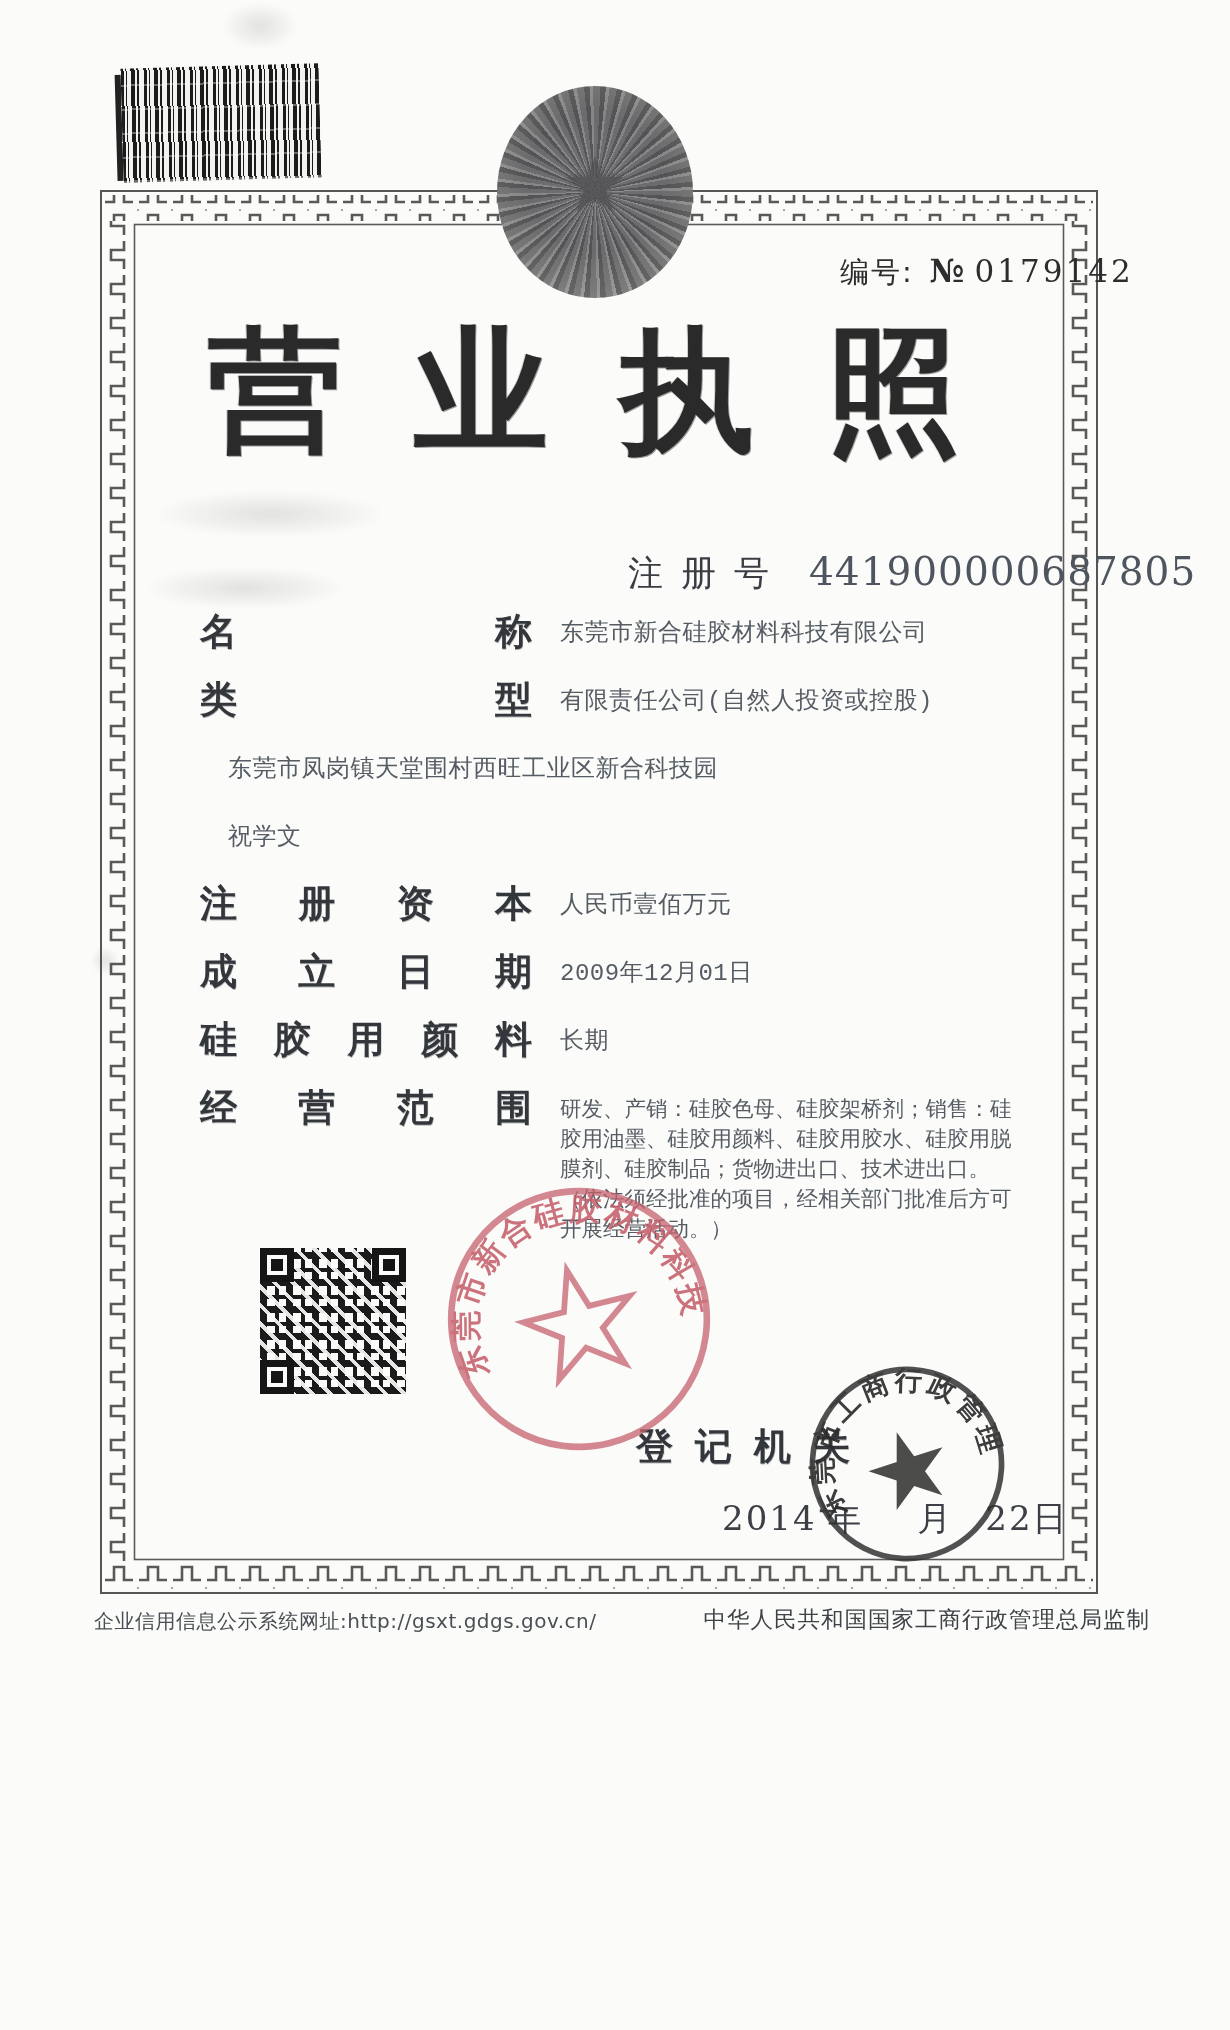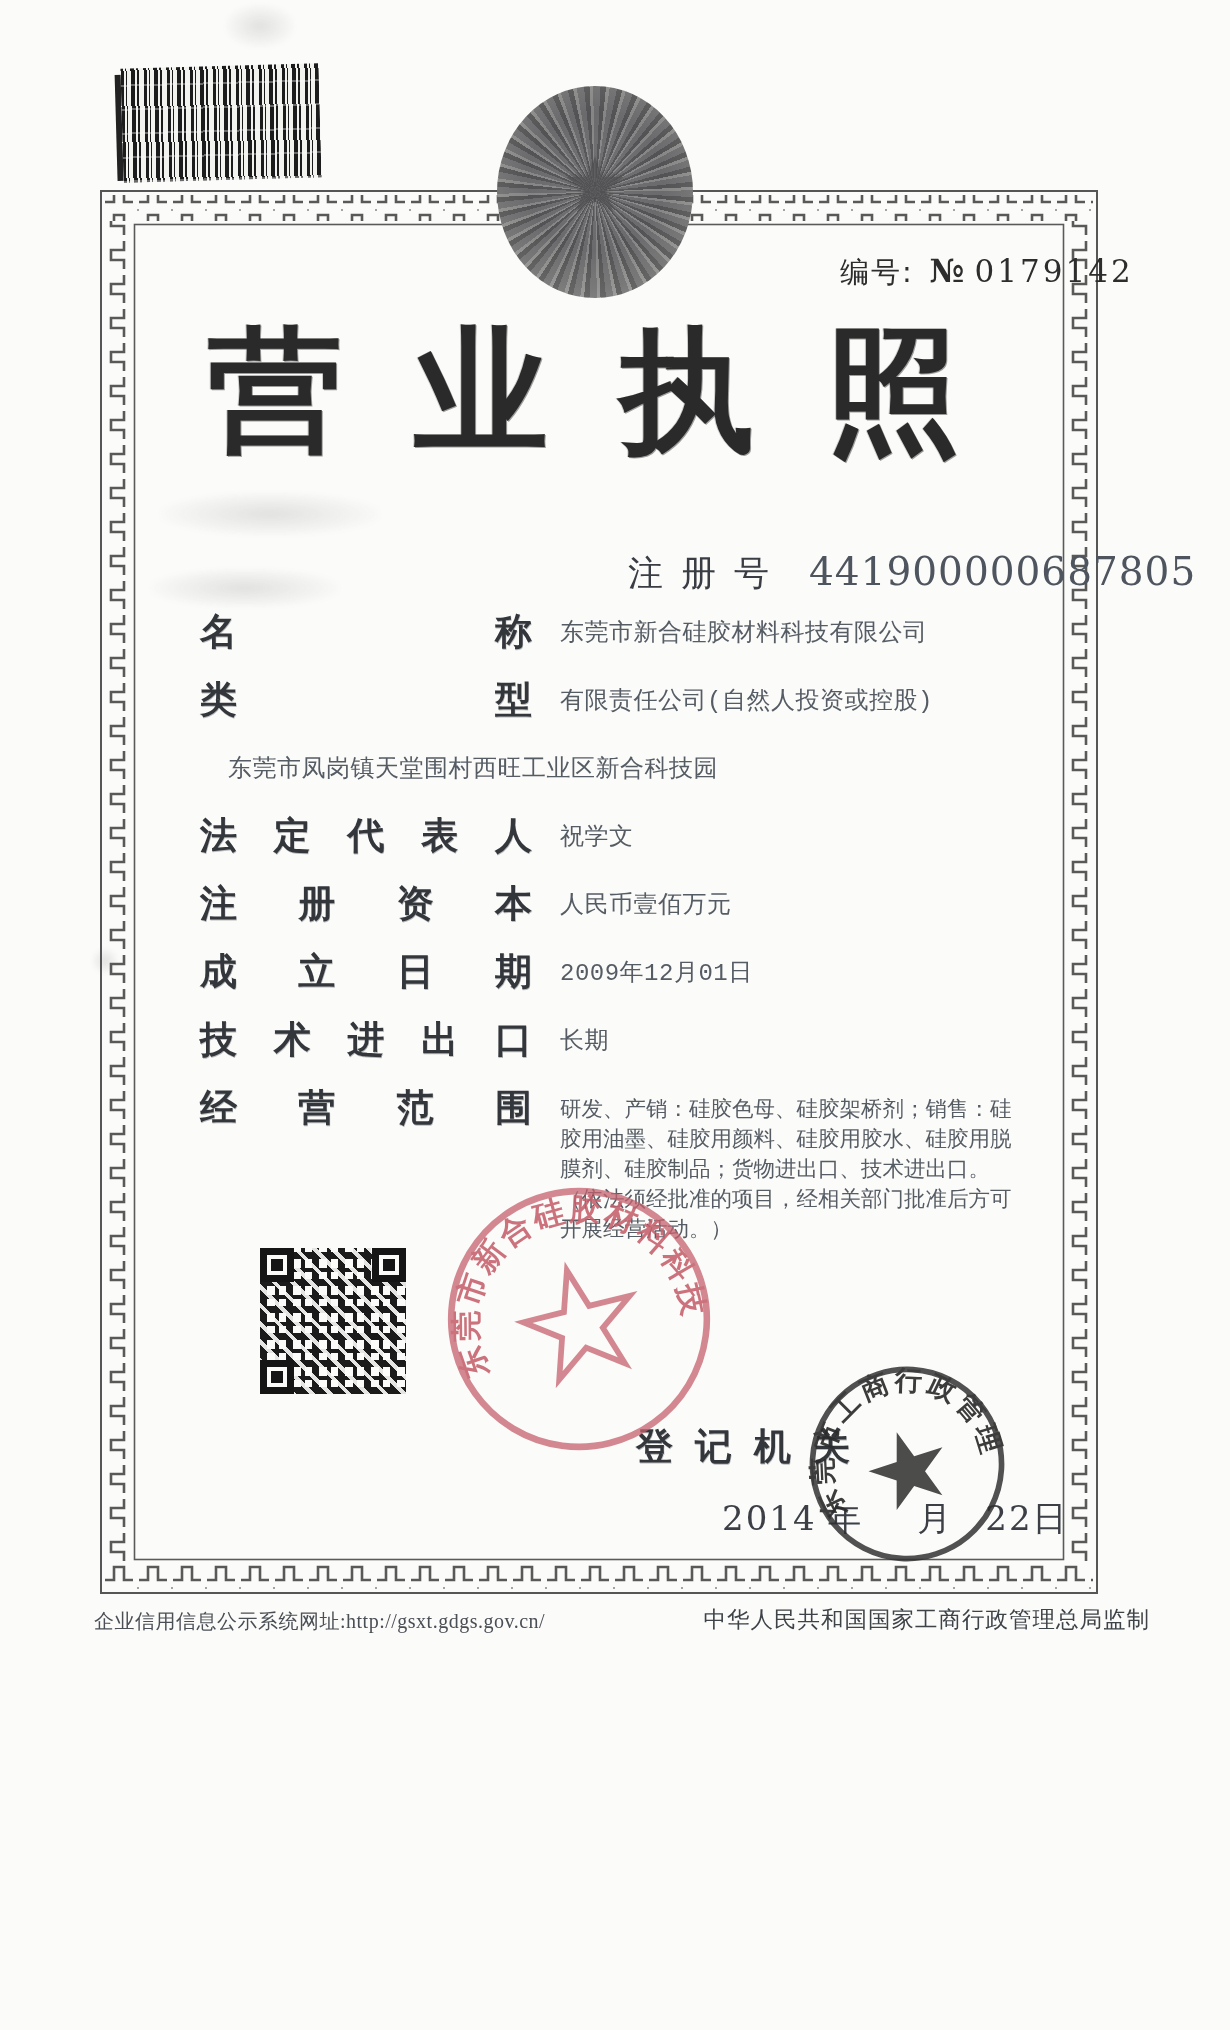--- a/index.html
+++ b/index.html
@@ -94,21 +94,21 @@
   .dateline{
     position:absolute;left:722px;top:1496px;z-index:5;
     font-size:34px;color:#3c4046;white-space:nowrap;
   }
   .dateline .dgap1{display:inline-block;width:56px;}
   .dateline .dgap2{display:inline-block;width:34px;}
   .dateline .dy{font-family:"DejaVu Serif",serif;letter-spacing:2px;}
   
   .footer-left{
     position:absolute;left:94px;top:1608px;z-index:4;
-    font-size:20px;color:#4a4f55;letter-spacing:.5px;font-family:Liberation Serif, serif;
+    font-size:20px;color:#4a4f55;letter-spacing:.5px;
   }
   .footer-right{
     position:absolute;right:80px;top:1604px;z-index:4;
     font-size:22.5px;color:#3e4348;letter-spacing:1px;
   }
 </style>
 </head>
 <body>
 
 <div class="page">
@@ -158,33 +158,32 @@
       <div class="fvalue">东莞市新合硅胶材料科技有限公司</div>
     </div>
     <div class="frow">
       <div class="flabel">类型</div>
       <div class="fvalue">有限责任公司(自然人投资或控股)</div>
     </div>
     <div class="frow">
       <div class="fvalue">东莞市凤岗镇天堂围村西旺工业区新合科技园</div>
     </div>
     <div class="frow">
-      <div class="flabel">法定代表人</div>
       <div class="fvalue">祝学文</div>
     </div>
     <div class="frow">
       <div class="flabel">注册资本</div>
       <div class="fvalue">人民币壹佰万元</div>
     </div>
     <div class="frow">
       <div class="flabel">成立日期</div>
       <div class="fvalue">2009年12月01日</div>
     </div>
     <div class="frow">
-      <div class="flabel">技术进出口</div>
+      <div class="flabel">硅胶用颜料</div>
       <div class="fvalue">长期</div>
     </div>
     <div class="frow">
       <div class="flabel">经营范围</div>
       <div class="fvalue scope">研发、产销：硅胶色母、硅胶架桥剂；销售：硅胶用油墨、硅胶用颜料、硅胶用胶水、硅胶用脱膜剂、硅胶制品；货物进出口、技术进出口。（依法须经批准的项目，经相关部门批准后方可开展经营活动。）</div>
     </div>
   </div>
 
   <div class="qr">
     <div class="finder f-tl"></div>

